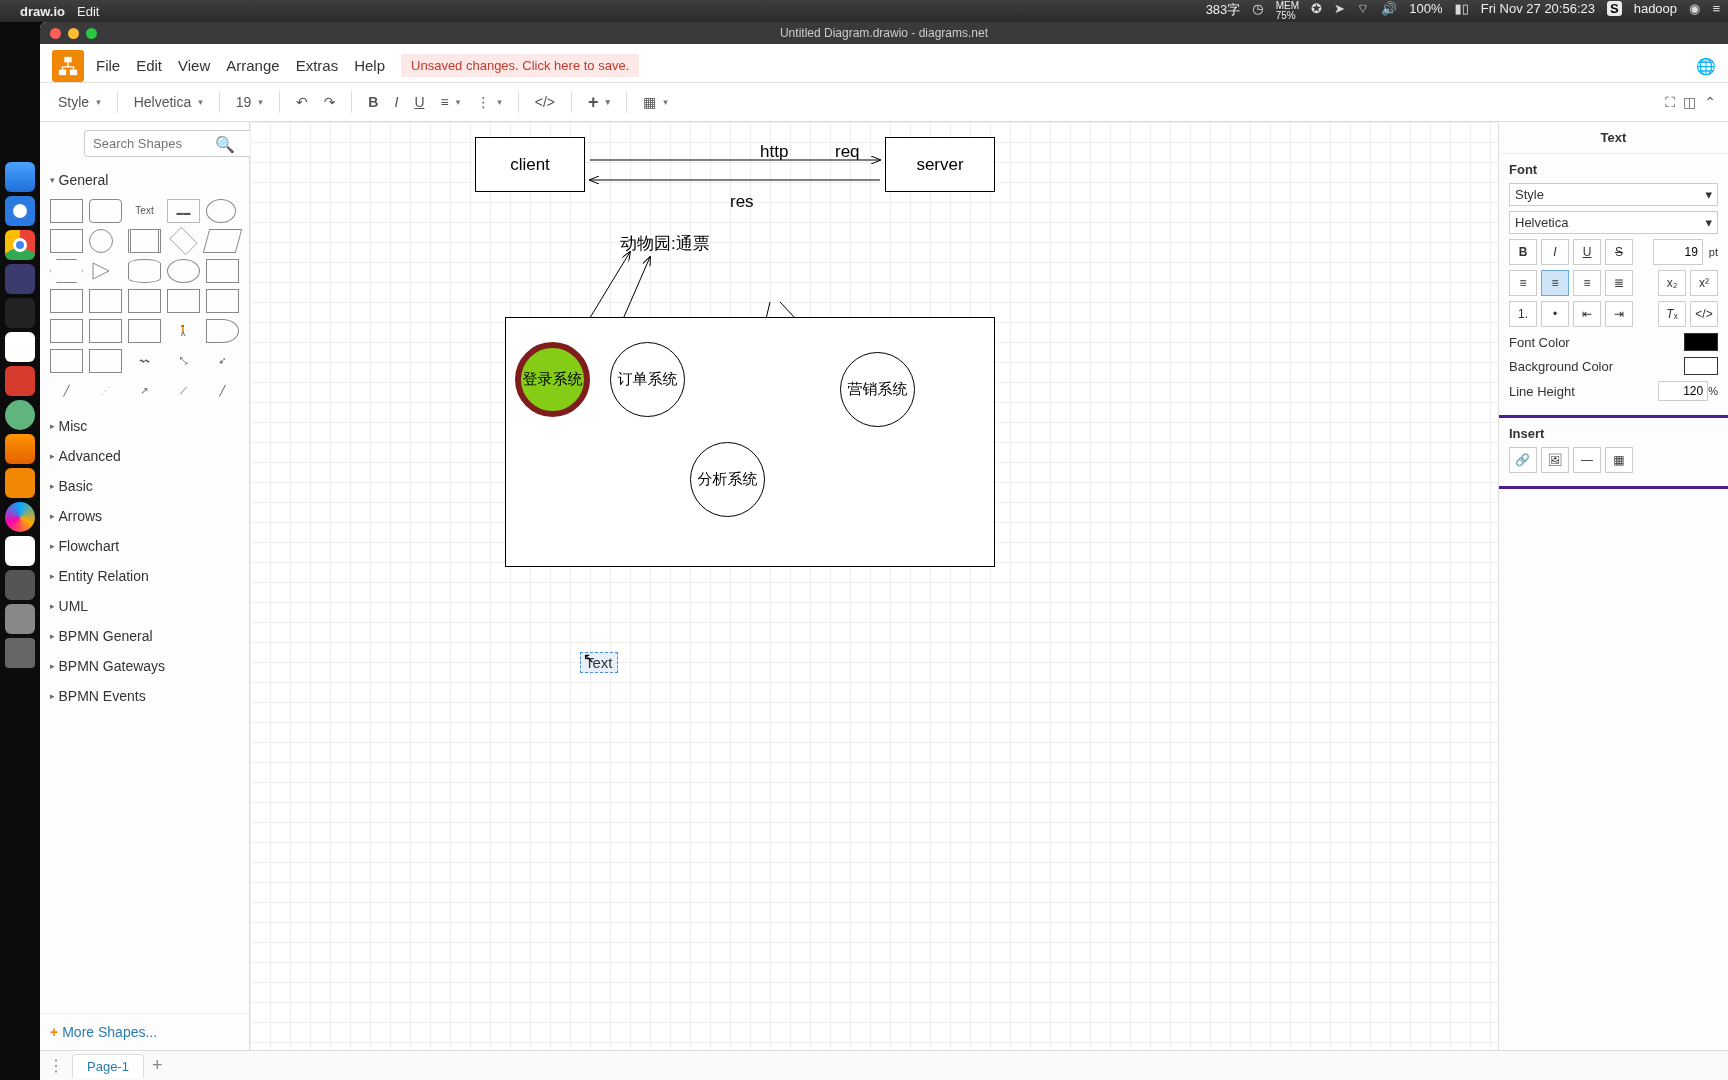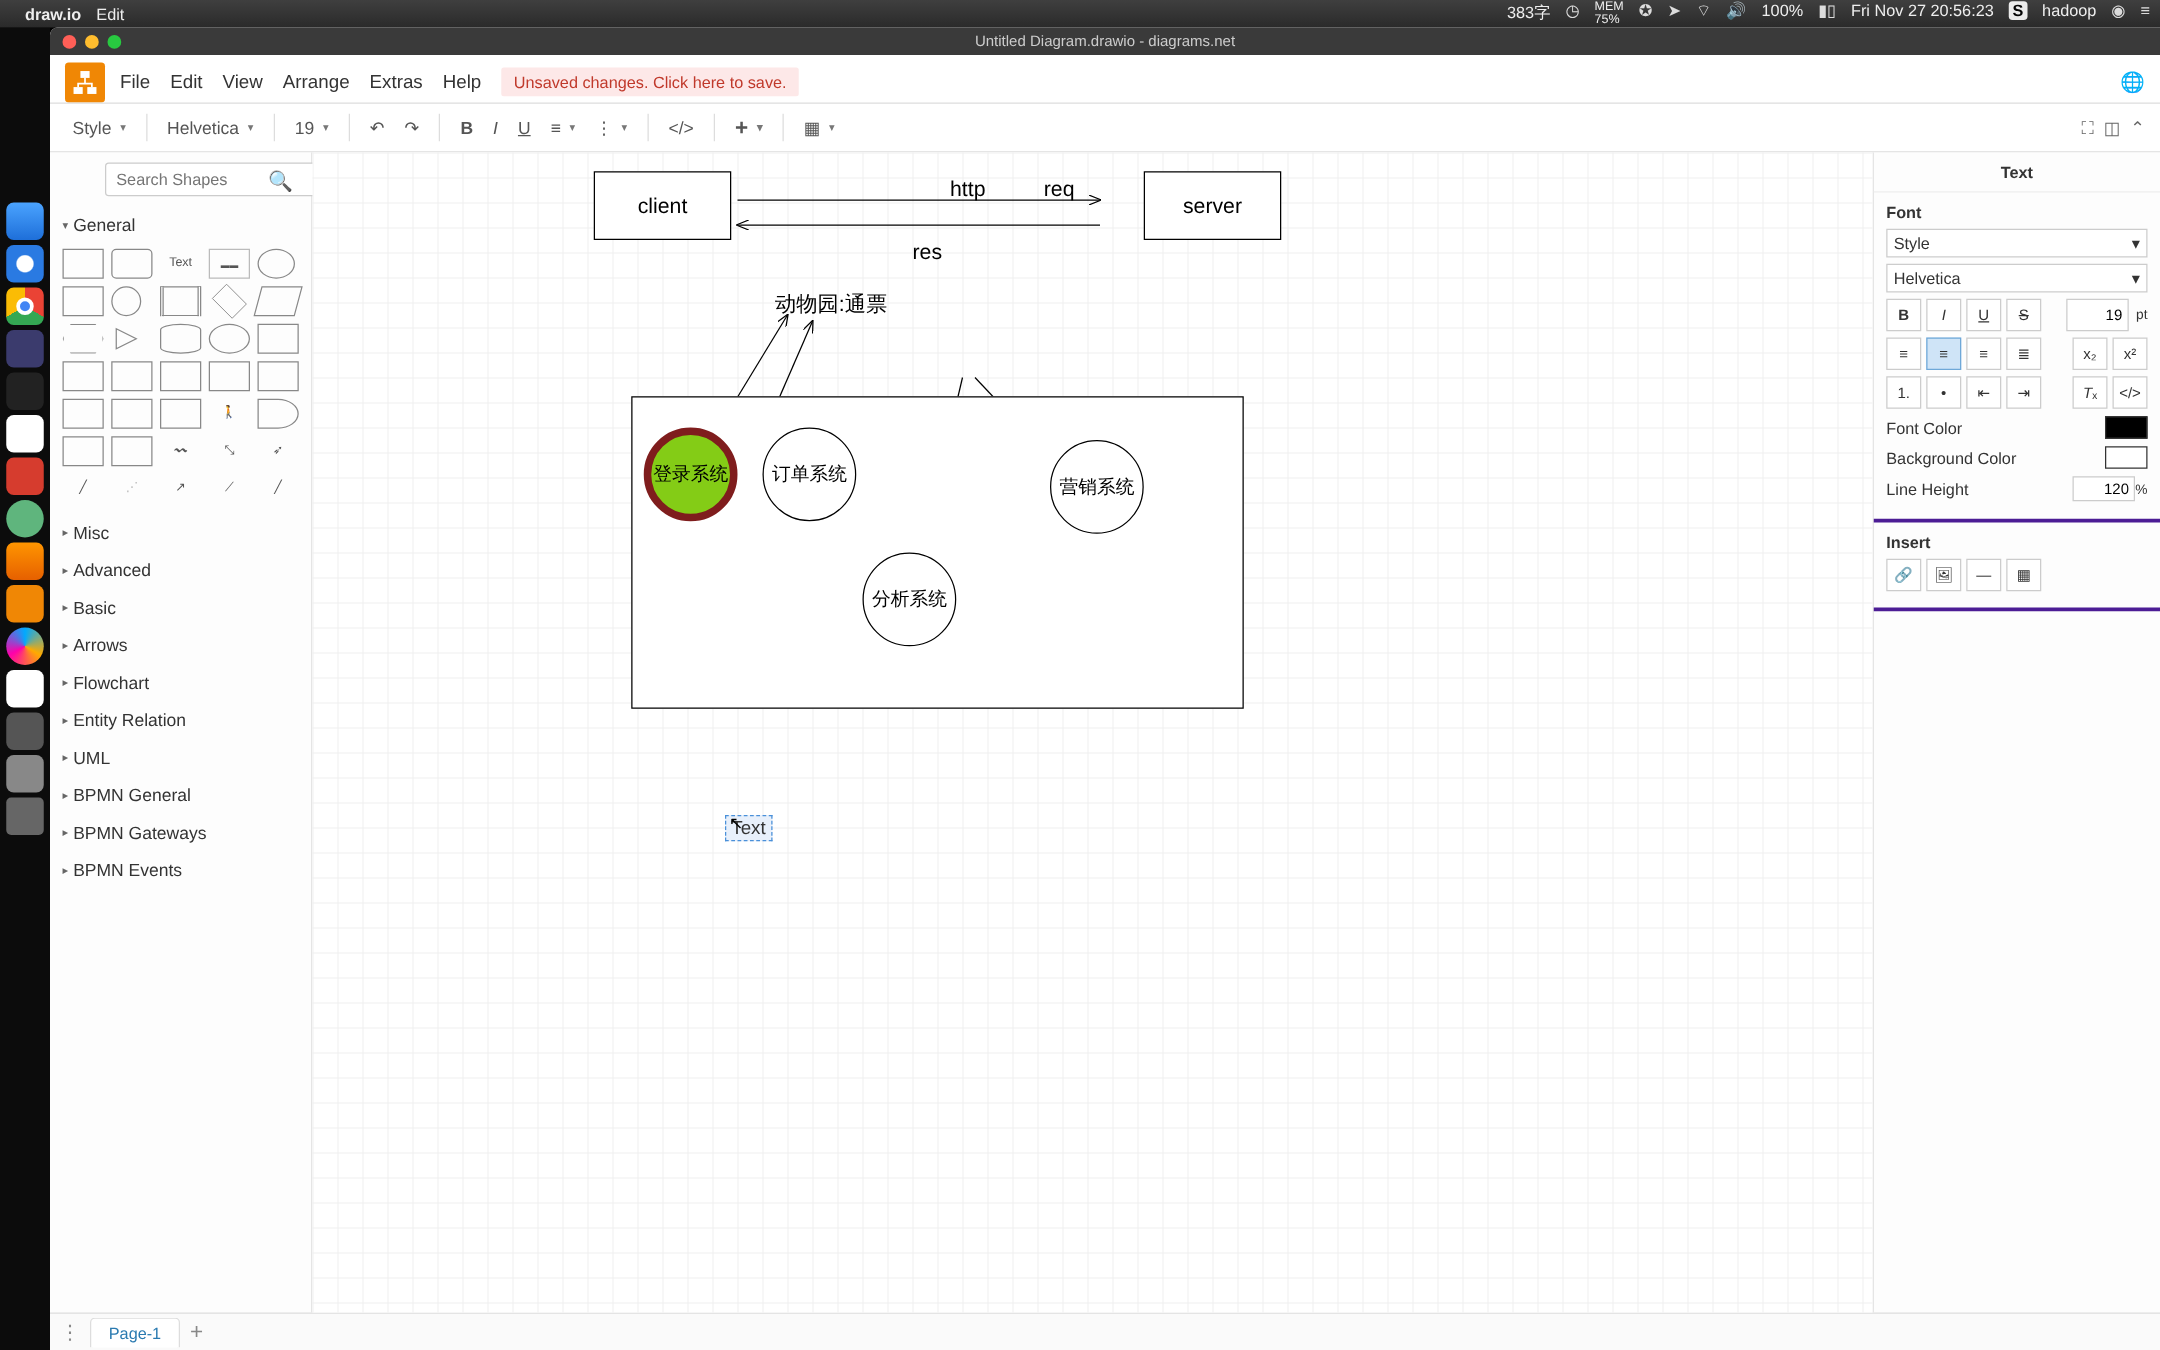--- a/index.html
+++ b/index.html
@@ -300,20 +300,21 @@
           <span>BPMN General</span>
         </div>
       <div class="cat">
           <span class="arrow">▸</span>
           <span>BPMN Gateways</span>
         </div>
       <div class="cat">
           <span class="arrow">▸</span>
           <span>BPMN Events</span>
         </div>
+      <div class="more-shapes"><span class="plus">+</span><span>More Shapes...</span></div>
     </div>
 
     <div class="canvas-wrap">
       <div class="grid"></div>
       <div class="stage">
         <svg>
           <defs>
             <marker id="ah" markerWidth="10" markerHeight="8" refX="9" refY="4" orient="auto">
                 <path d="M0,0 L10,4 L0,8 z" fill="#000"></path>
               </marker>
@@ -328,21 +329,21 @@
           <line x1="310" y1="245" x2="380" y2="130" stroke="#000" marker-end="url(#ao)"></line>
           <line x1="350" y1="250" x2="400" y2="135" stroke="#000" marker-end="url(#ao)"></line>
 
           <line x1="520" y1="180" x2="480" y2="350" stroke="#000" marker-end="url(#ao)"></line>
           <line x1="530" y1="180" x2="610" y2="265" stroke="#000" marker-end="url(#ao)"></line>
         </svg>
 
         <div class="box" style="left:225px; top:15px; width:110px; height:55px;">
             <span>client</span>
           </div>
-        <div class="box" style="left:665px; top:15px; width:110px; height:55px;text-align:center;">
+        <div class="box" style="left:635px; top:15px; width:110px; height:55px;text-align:center;">
             <span>server</span>
           </div>
         <div style="position:absolute; left:510px; top:20px; font-size:17px;">http</div>
         <div style="position:absolute; left:585px; top:20px; font-size:17px;">req</div>
         <div style="position:absolute; left:480px; top:70px; font-size:17px;">res</div>
         <div style="position:absolute; left:370px; top:110px; font-size:17px;">动物园:通票</div>
 
         <div class="box" style="left:255px; top:195px; width:490px; height:250px;"></div>
         <div class="box circle red" style="left:265px; top:220px; width:75px; height:75px; font-size:15px;">
             <span>登录系统</span>

